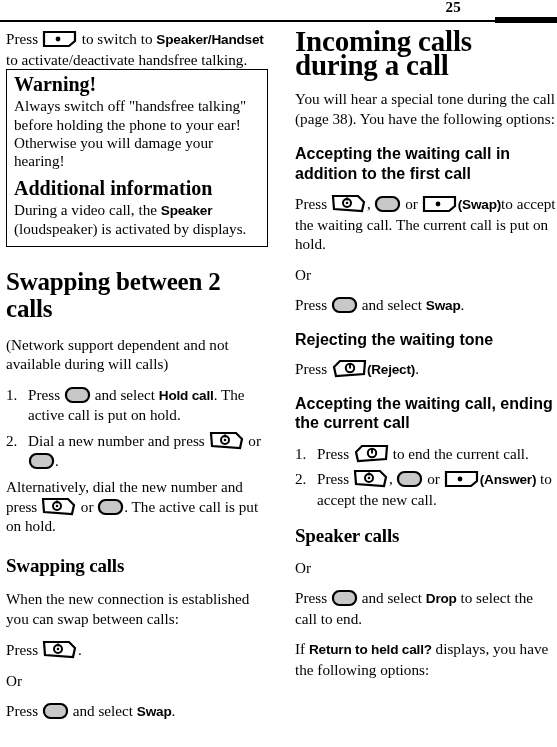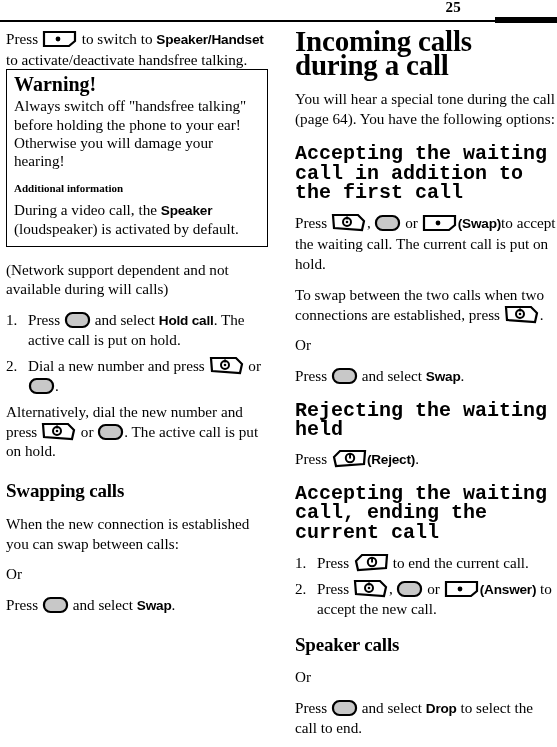--- a/index.html
+++ b/index.html
@@ -85,23 +85,23 @@
   h2.title {
     margin: 0;
     font-family: "Liberation Serif", serif;
     font-weight: bold;
     font-size: 19px;
     line-height: 22px;
     letter-spacing: -0.2px;
   }
   h3.subtitle {
     margin: 0;
-    font-family: Liberation Mono, monospace;
-    font-weight: bold;
-    font-size: 20px;
+    font-family: Liberation Sans, sans-serif;
+    font-weight: bold;
+    font-size: 16px;
     line-height: 19.4px;
   }
 
   
   .term {
     font-family: "Liberation Sans", sans-serif;
     font-weight: bold;
     font-size: 13.6px;
     letter-spacing: -0.2px;
   }
@@ -121,21 +121,21 @@
     margin: 0 0 2px 0;
   }
   #warning-box .wb {
     font-size: 15.2px;
     line-height: 18.4px;
     margin: 0;
   }
   #warning-box .wh2 {
     font-family: "Liberation Serif", serif;
     font-weight: bold;
-    font-size: 11px;
+    font-size: 20px;
     line-height: 21px;
     margin: 7px 0 2px 0;
   }
 
   
   ol.steps, ul.bullets {
     margin: 0;
     padding: 0;
     list-style: none;
   }
@@ -198,24 +198,25 @@
       <span>to activate/deactivate handsfree talking.</span>
     </p>
 
     <div id="warning-box">
       <p class="wh">Warning!</p>
       <p class="wb">Always switch off "handsfree talking" before holding the phone to your ear! Otherwise you will damage your hearing!</p>
       <p class="wh2">Additional information</p>
       <p class="wb">
         <span>During a video call, the</span>
         <span class="term">Speaker</span>
-        <span>(loudspeaker) is activated by default.</span>
+        <span>(loudspeaker) is activated by displays.</span>
       </p>
     </div>
 
+    <h1 class="title" style="margin-top:21px;">Swapping between 2 calls</h1>
 
     <p class="body" style="margin-top:13px;">(Network support dependent and not available during will calls)</p>
 
 
     <ol class="steps" style="margin-top:11px;">
       <li>
         <span class="marker">1.</span>
         <span>Press</span>
         <span class="keyicon key-nav">
           <svg viewBox="0 0 27 18" width="27" height="18" aria-hidden="true">
@@ -260,94 +261,94 @@
         <svg viewBox="0 0 27 18" width="27" height="18" aria-hidden="true">
           <rect x="2" y="2" width="23" height="14" rx="6.5" ry="6.5" fill="#c8c8c8" stroke="#000" stroke-width="2.2"></rect>
         </svg>
       </span><span>. The active call is put on hold.</span>
     </p>
 
     <h2 class="title" style="margin-top:19px;">Swapping calls</h2>
 
     <p class="body" style="margin-top:12px;">When the new connection is established you can swap between calls:</p>
 
-
-    <p class="body" style="margin-top:11px;">Or</p>
-
-    <p class="body" style="margin-top:11px;">
-      <span>Press</span>
-      <span class="keyicon key-nav">
-        <svg viewBox="0 0 27 18" width="27" height="18" aria-hidden="true">
-          <rect x="2" y="2" width="23" height="14" rx="6.5" ry="6.5" fill="#c8c8c8" stroke="#000" stroke-width="2.2"></rect>
-        </svg>
-      </span>
-      <span>and select</span>
-      <span class="term">Swap</span><span>.</span>
-    </p>
-
-  </div>
-
-  <div class="col" id="col-right">
-
-    <h1 class="title" style="font-size:29px;line-height:24px;">Incoming calls during a call</h1>
-
-    <p class="body" style="margin-top:12px;">You will hear a special tone during the call (page 64). You have the following options:</p>
-
-    <h3 class="subtitle" style="margin-top:16px;">Accepting the waiting call in addition to the first call</h3>
-
-    <p class="body" style="margin-top:11px;">
+    <p class="body" style="margin-top:12px;">
       <span>Press</span>
       <span class="keyicon key-call">
         <svg viewBox="0 0 36 19" width="36" height="19" aria-hidden="true">
           <path d="M2,2 L27,2 L33,8 L31,17 L3,15 Z" fill="#ffffff" stroke="#000" stroke-width="2.2" stroke-linejoin="miter"></path>
           <circle cx="16" cy="9" r="4" fill="none" stroke="#000" stroke-width="2"></circle>
           <circle cx="16" cy="9" r="1.3" fill="#000"></circle>
           <rect x="15.2" y="3.4" width="1.7" height="3" fill="#000"></rect>
         </svg>
-      </span><span>,</span>
+      </span><span>.</span>
+    </p>
+
+    <p class="body" style="margin-top:11px;">Or</p>
+
+    <p class="body" style="margin-top:11px;">
+      <span>Press</span>
       <span class="keyicon key-nav">
         <svg viewBox="0 0 27 18" width="27" height="18" aria-hidden="true">
           <rect x="2" y="2" width="23" height="14" rx="6.5" ry="6.5" fill="#c8c8c8" stroke="#000" stroke-width="2.2"></rect>
         </svg>
       </span>
-      <span>or</span>
-      <span class="keyicon key-soft-r">
-        <svg viewBox="0 0 36 18" width="36" height="18" aria-hidden="true">
-          <path d="M2,2 L33,2 L33,11 L27,16 L2,16 Z" fill="#ffffff" stroke="#000" stroke-width="2.2" stroke-linejoin="miter"></path>
-          <circle cx="16" cy="9" r="2.4" fill="#000"></circle>
-        </svg>
-      </span><span class="term">(Swap)</span><span>to accept the waiting call. The current call is put on hold.</span>
-    </p>
-
-    <p class="body" style="margin-top:12px;">
-      <span>To swap between the two calls when two connections are established, press</span>
+      <span>and select</span>
+      <span class="term">Swap</span><span>.</span>
+    </p>
+
+  </div>
+
+  <div class="col" id="col-right">
+
+    <h1 class="title" style="font-size:29px;line-height:24px;">Incoming calls during a call</h1>
+
+    <p class="body" style="margin-top:12px;">You will hear a special tone during the call (page 38). You have the following options:</p>
+
+    <h3 class="subtitle" style="margin-top:16px;">Accepting the waiting call in addition to the first call</h3>
+
+    <p class="body" style="margin-top:11px;">
+      <span>Press</span>
       <span class="keyicon key-call">
         <svg viewBox="0 0 36 19" width="36" height="19" aria-hidden="true">
           <path d="M2,2 L27,2 L33,8 L31,17 L3,15 Z" fill="#ffffff" stroke="#000" stroke-width="2.2" stroke-linejoin="miter"></path>
           <circle cx="16" cy="9" r="4" fill="none" stroke="#000" stroke-width="2"></circle>
           <circle cx="16" cy="9" r="1.3" fill="#000"></circle>
           <rect x="15.2" y="3.4" width="1.7" height="3" fill="#000"></rect>
         </svg>
-      </span><span>.</span>
-    </p>
-
-    <p class="body" style="margin-top:11px;">Or</p>
-
-    <p class="body" style="margin-top:11px;">
-      <span>Press</span>
+      </span><span>,</span>
       <span class="keyicon key-nav">
         <svg viewBox="0 0 27 18" width="27" height="18" aria-hidden="true">
           <rect x="2" y="2" width="23" height="14" rx="6.5" ry="6.5" fill="#c8c8c8" stroke="#000" stroke-width="2.2"></rect>
         </svg>
       </span>
+      <span>or</span>
+      <span class="keyicon key-soft-r">
+        <svg viewBox="0 0 36 18" width="36" height="18" aria-hidden="true">
+          <path d="M2,2 L33,2 L33,11 L27,16 L2,16 Z" fill="#ffffff" stroke="#000" stroke-width="2.2" stroke-linejoin="miter"></path>
+          <circle cx="16" cy="9" r="2.4" fill="#000"></circle>
+        </svg>
+      </span><span class="term">(Swap)</span><span>to accept the waiting call. The current call is put on hold.</span>
+    </p>
+
+
+    <p class="body" style="margin-top:11px;">Or</p>
+
+    <p class="body" style="margin-top:11px;">
+      <span>Press</span>
+      <span class="keyicon key-nav">
+        <svg viewBox="0 0 27 18" width="27" height="18" aria-hidden="true">
+          <rect x="2" y="2" width="23" height="14" rx="6.5" ry="6.5" fill="#c8c8c8" stroke="#000" stroke-width="2.2"></rect>
+        </svg>
+      </span>
       <span>and select</span>
       <span class="term">Swap</span><span>.</span>
     </p>
 
-    <h3 class="subtitle" style="margin-top:14px;">Rejecting the waiting held</h3>
+    <h3 class="subtitle" style="margin-top:14px;">Rejecting the waiting tone</h3>
 
     <p class="body" style="margin-top:10px;">
       <span>Press</span>
       <span class="keyicon key-end">
         <svg viewBox="0 0 36 19" width="36" height="19" aria-hidden="true">
           <path d="M9,2 L34,2 L33,15 L5,17 L3,8 Z" fill="#ffffff" stroke="#000" stroke-width="2.2" stroke-linejoin="miter"></path>
           <circle cx="19" cy="9" r="4.2" fill="none" stroke="#000" stroke-width="2"></circle>
           <rect x="18.1" y="4.3" width="1.9" height="5.2" fill="#000"></rect>
         </svg>
       </span><span class="term">(Reject)</span><span>.</span>

